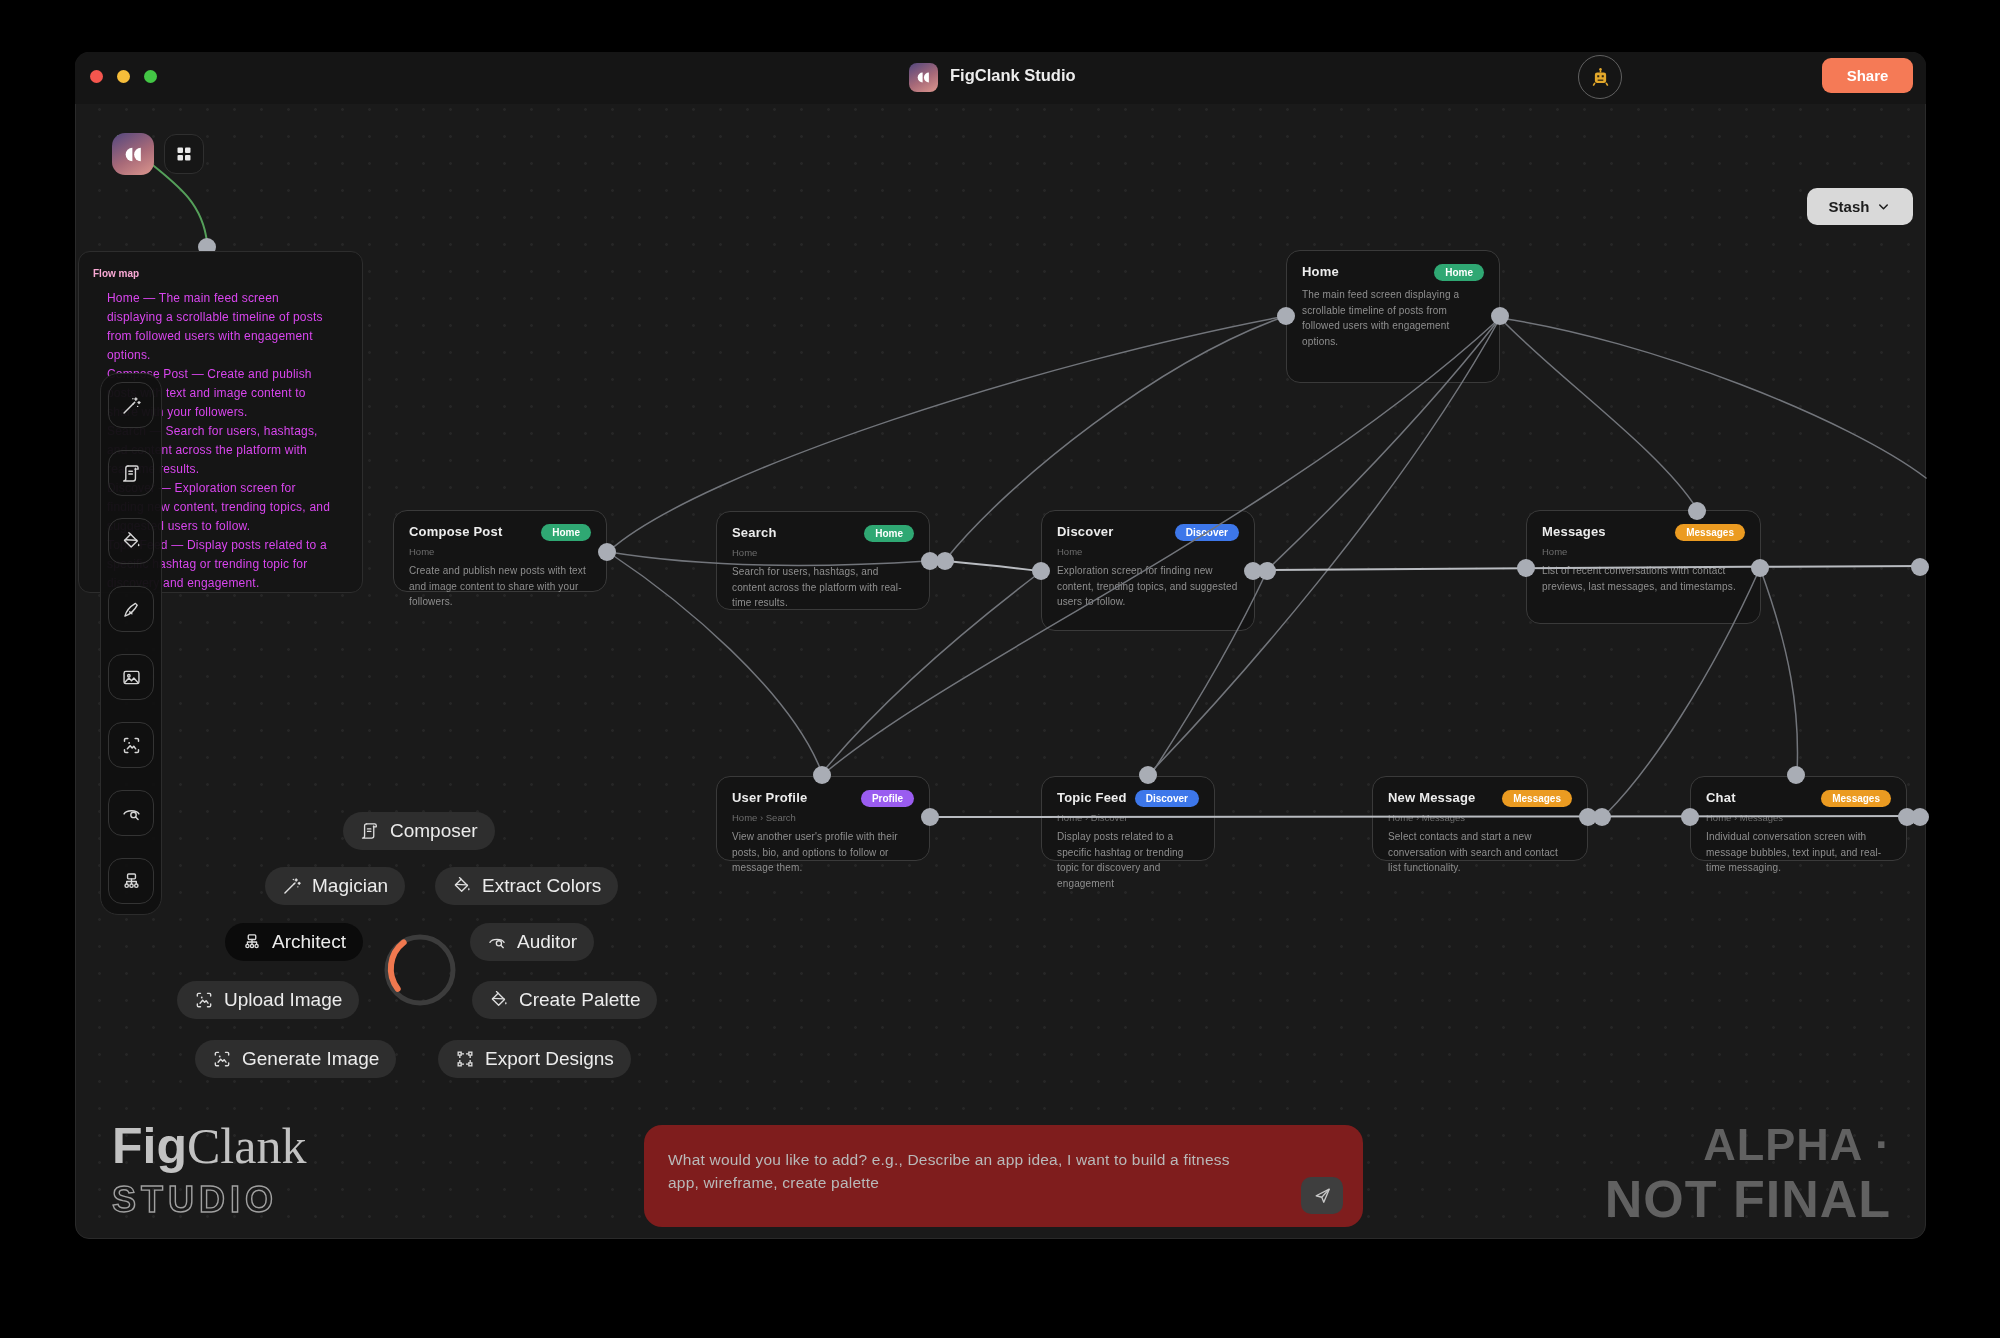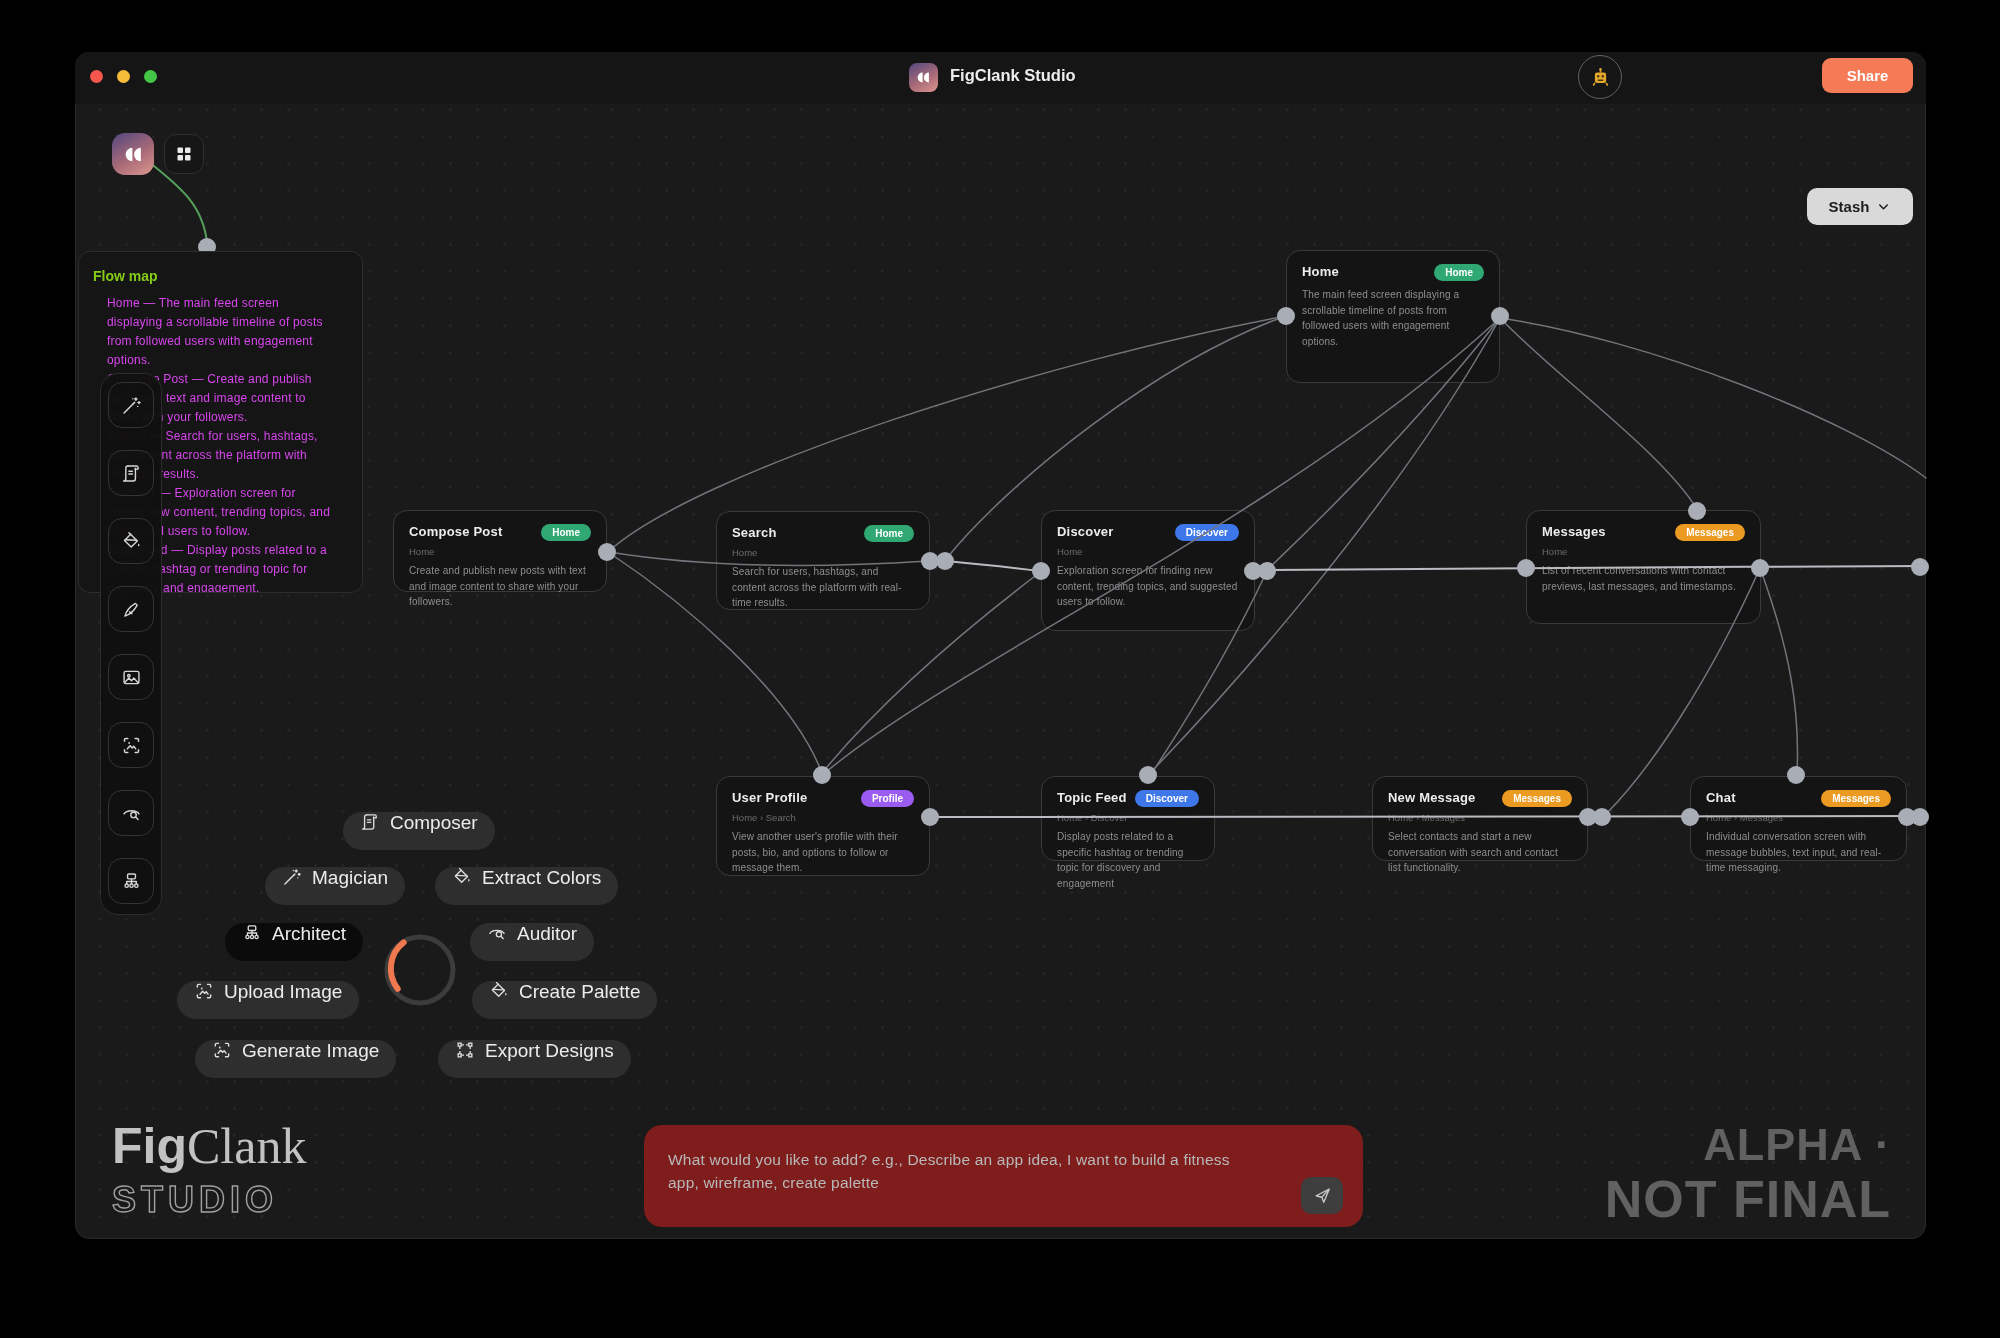--- a/index.html
+++ b/index.html
@@ -28,42 +28,42 @@
     background:linear-gradient(150deg,#5a4a7e 5%,#a86a78 55%,#d7928c 95%);display:flex;align-items:center;justify-content:center}
   .grid-btn{position:absolute;left:164px;top:134px;width:40px;height:40px;border-radius:12px;z-index:6;
     background:#161616;border:1px solid #2f2f2f;color:#eaeaea;display:flex;align-items:center;justify-content:center}
 
   .stash{position:absolute;left:1807px;top:188px;width:106px;height:37px;border-radius:10px;background:#d9d9d9;
     color:#1c1c1c;display:flex;align-items:center;justify-content:center;gap:7px;font-size:15px;font-weight:700;
     z-index:6;border:none;font-family:inherit}
 
   .flowmap{position:absolute;left:78px;top:251px;width:285px;height:342px;background:#151515;
     border:1px solid #2d2d2d;border-radius:12px;z-index:5;overflow:hidden;padding:16px 32px 10px 12px}
-  .flowmap h3{margin:0 0 10px 2px;font-size:14px;color:#84cc16}
+  .flowmap h3{margin:0 0 10px 2px;font-size:10px;color:#f9a8d4}
   .flowmap p{margin:0 0 0 16px;font-size:12px;line-height:19px;color:#d946ef;letter-spacing:.2px}
 
   .side{position:absolute;left:100px;top:373px;width:62px;height:542px;background:rgba(17,17,17,.97);
     border:1px solid #2c2c2c;border-radius:18px;z-index:6;display:flex;flex-direction:column;
     align-items:center;padding:8px 0;gap:22px}
   .side button{width:46px;height:46px;border-radius:14px;border:1px solid #343434;background:transparent;
     color:#d6d6d6;display:flex;align-items:center;justify-content:center;flex:none;padding:0}
   .side svg{width:21px;height:21px}
 
   .card{position:absolute;background:#141414;border:1px solid #3a3a3a;border-radius:14px;padding:13px 15px;z-index:2}
   .card-head{display:flex;justify-content:space-between;align-items:flex-start;gap:8px}
   .card-title{font-size:13px;font-weight:700;color:#ededed;letter-spacing:.2px}
   .badge{font-size:10px;font-weight:700;color:#fff;padding:3px 11px;border-radius:999px;white-space:nowrap}
   .b-home{background:#2fa873}.b-discover{background:#3d77ea}.b-messages{background:#eb9b21}.b-profile{background:#9a5cf0}
   .card-crumb{font-size:9.5px;color:#6d6d6d;margin-top:5px}
   .card-desc{font-size:10px;color:#8f8f8f;line-height:1.55;margin-top:6px;letter-spacing:.15px}
 
   .connectors{position:absolute;left:0;top:0;z-index:3;pointer-events:none}
   .port{position:absolute;width:18px;height:18px;border-radius:50%;background:#a9adb5;z-index:4;border:none;padding:0}
 
-  .pill{position:absolute;display:flex;gap:10px;height:38px;padding:0 17px;border-radius:19px;
+  .pill{position:absolute;display:flex;align-items:center;gap:10px;height:38px;padding:0 17px;border-radius:19px;
     background:#2e2e2e;color:#ececec;font-size:19px;font-weight:500;border:none;z-index:6;font-family:inherit;white-space:nowrap}
   .pill.active{background:#0b0b0b}
   .pill svg{width:20px;height:20px;color:#dedede;flex:none}
   .spinner{position:absolute;left:382px;top:932px;z-index:5}
 
   .promptbox{position:absolute;left:644px;top:1125px;width:719px;height:102px;background:#7f1d1d;
     border-radius:18px;z-index:6;padding:23px 120px 0 24px}
   .prompt-text{font-size:15.5px;line-height:23px;color:#b9b9b9;letter-spacing:.2px}
   .send{position:absolute;right:20px;bottom:13px;width:42px;height:37px;border-radius:10px;background:#3e3e3e;
     border:none;color:#c9c9c9;display:flex;align-items:center;justify-content:center}
@@ -315,21 +315,21 @@
 
 <div class="card" style="left:1526px;top:510px;width:235px;height:114px">
   <div class="card-head">
       <span class="card-title">Messages</span>
       <span class="badge b-messages">Messages</span>
     </div>
   <div class="card-crumb">Home</div>
   <div class="card-desc">List of recent conversations with contact previews, last messages, and timestamps.</div>
 </div>
 
-<div class="card" style="left:716px;top:776px;width:214px;height:100px">
+<div class="card" style="left:716px;top:776px;width:214px;height:85px">
   <div class="card-head">
       <span class="card-title">User Profile</span>
       <span class="badge b-profile">Profile</span>
     </div>
   <div class="card-crumb">Home › Search</div>
   <div class="card-desc">View another user's profile with their posts, bio, and options to follow or message them.</div>
 </div>
 
 <div class="card" style="left:1041px;top:776px;width:174px;height:85px">
   <div class="card-head">

